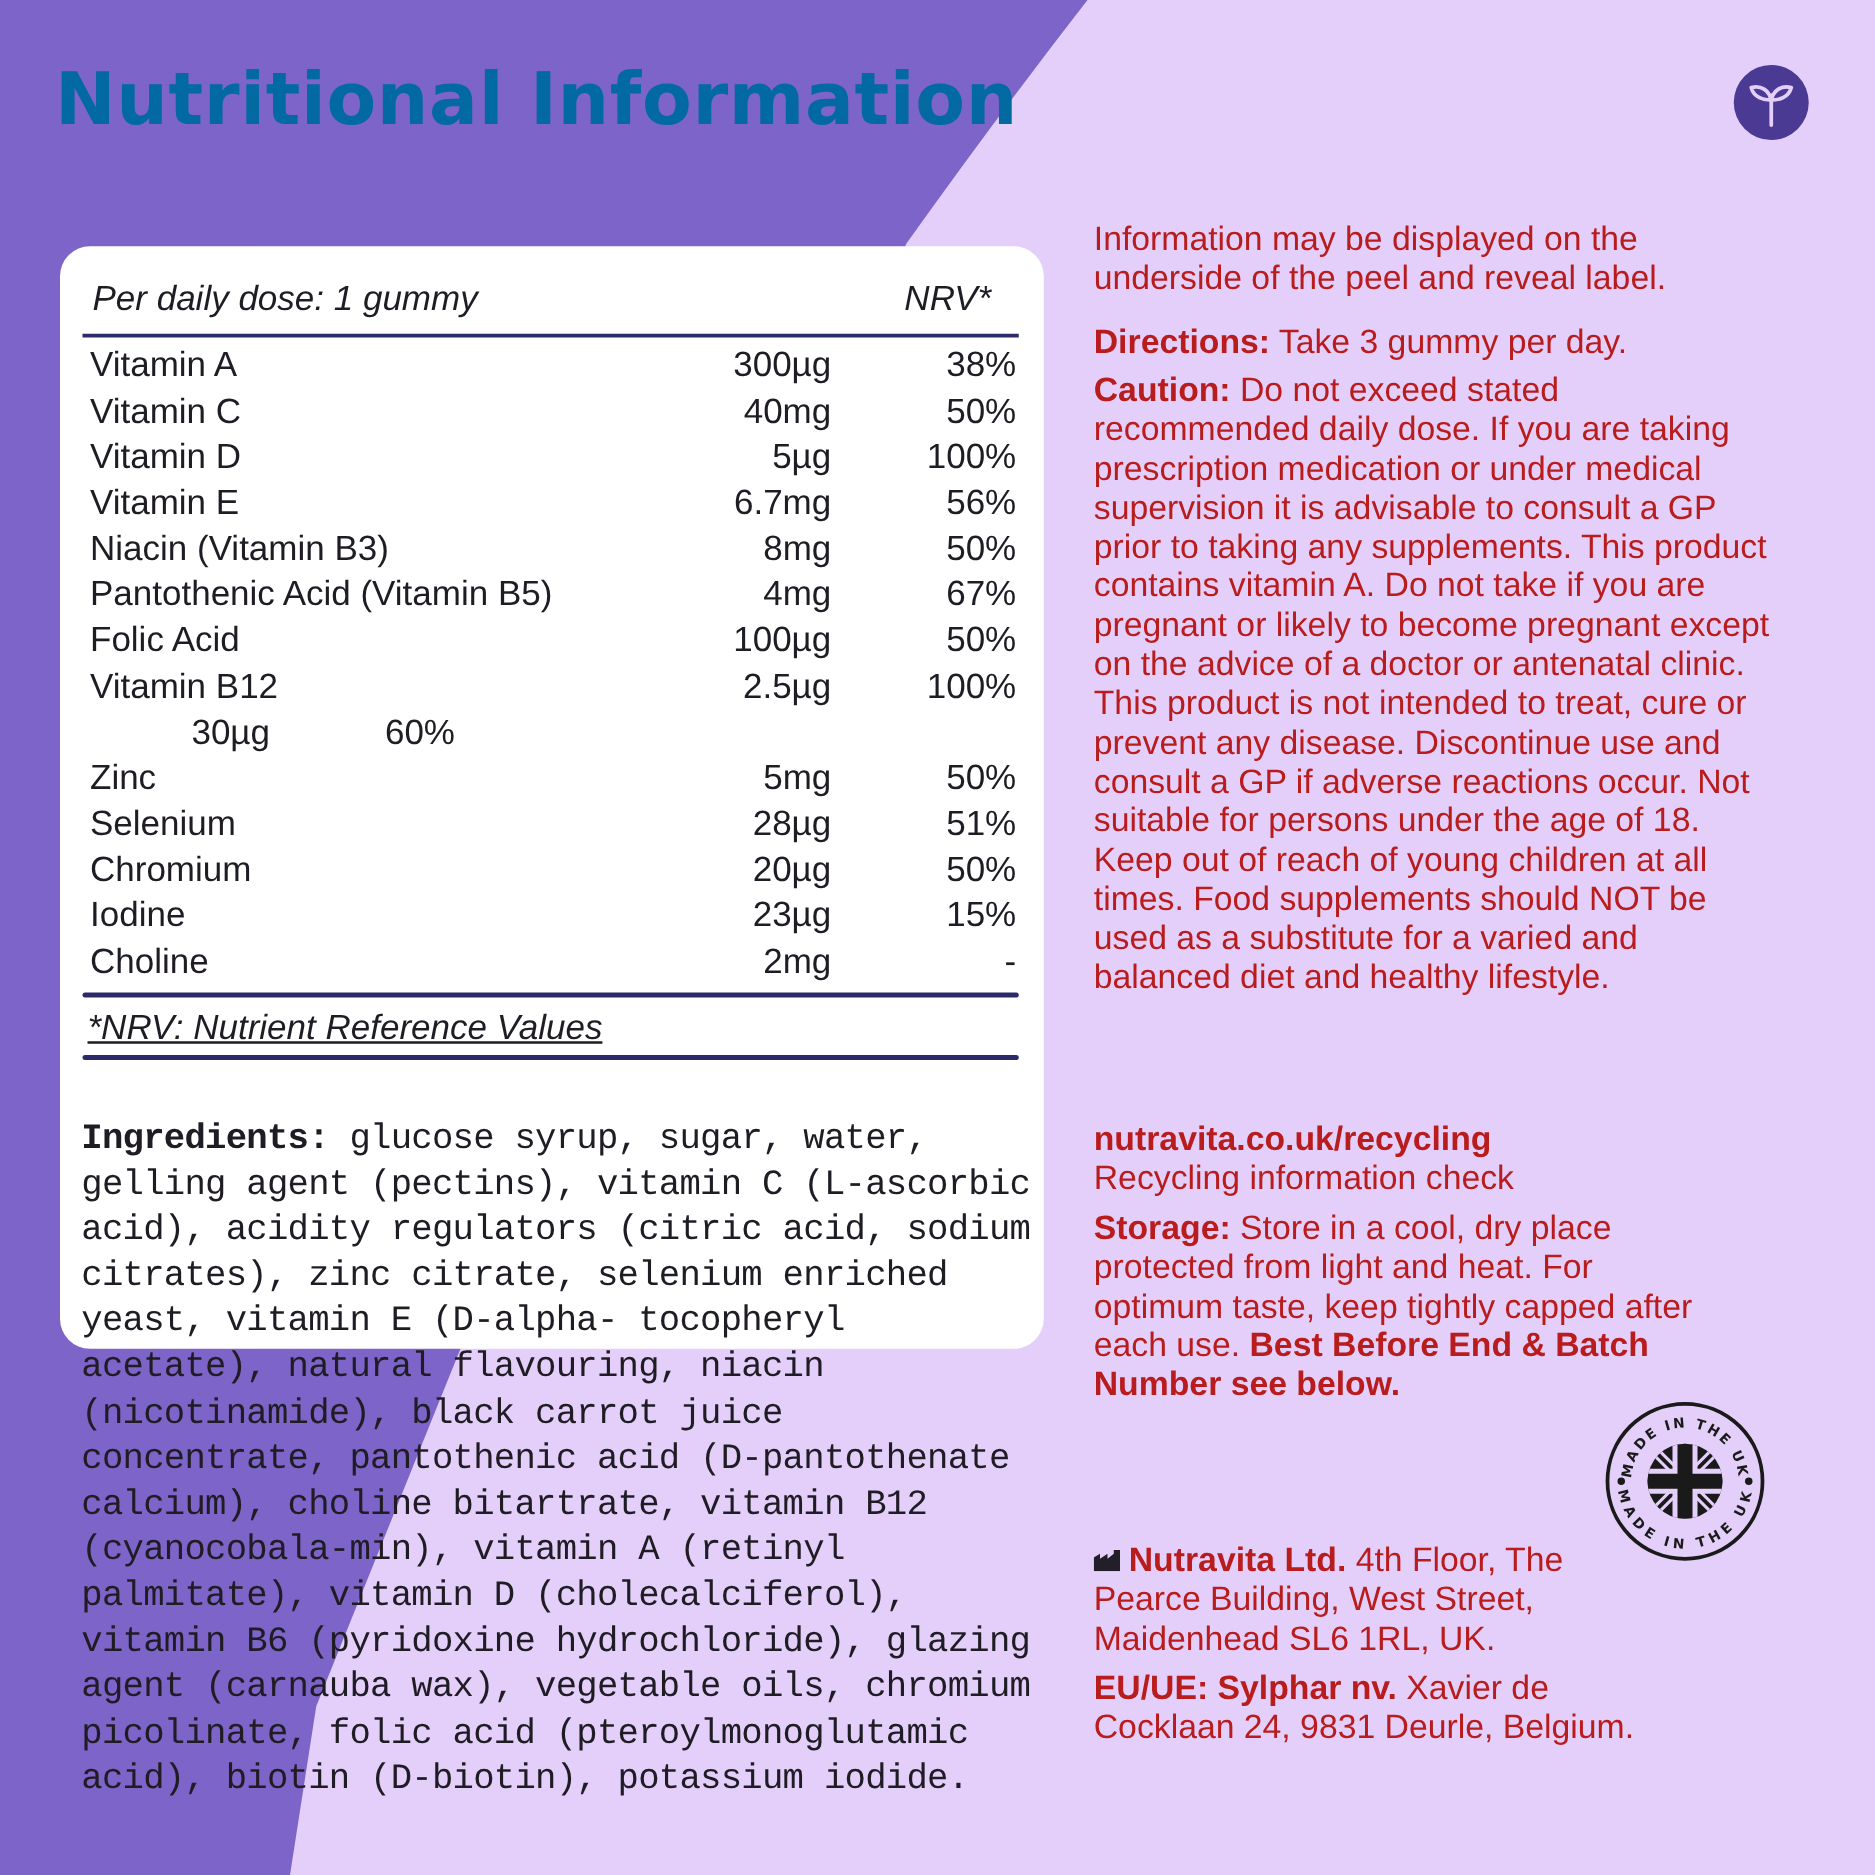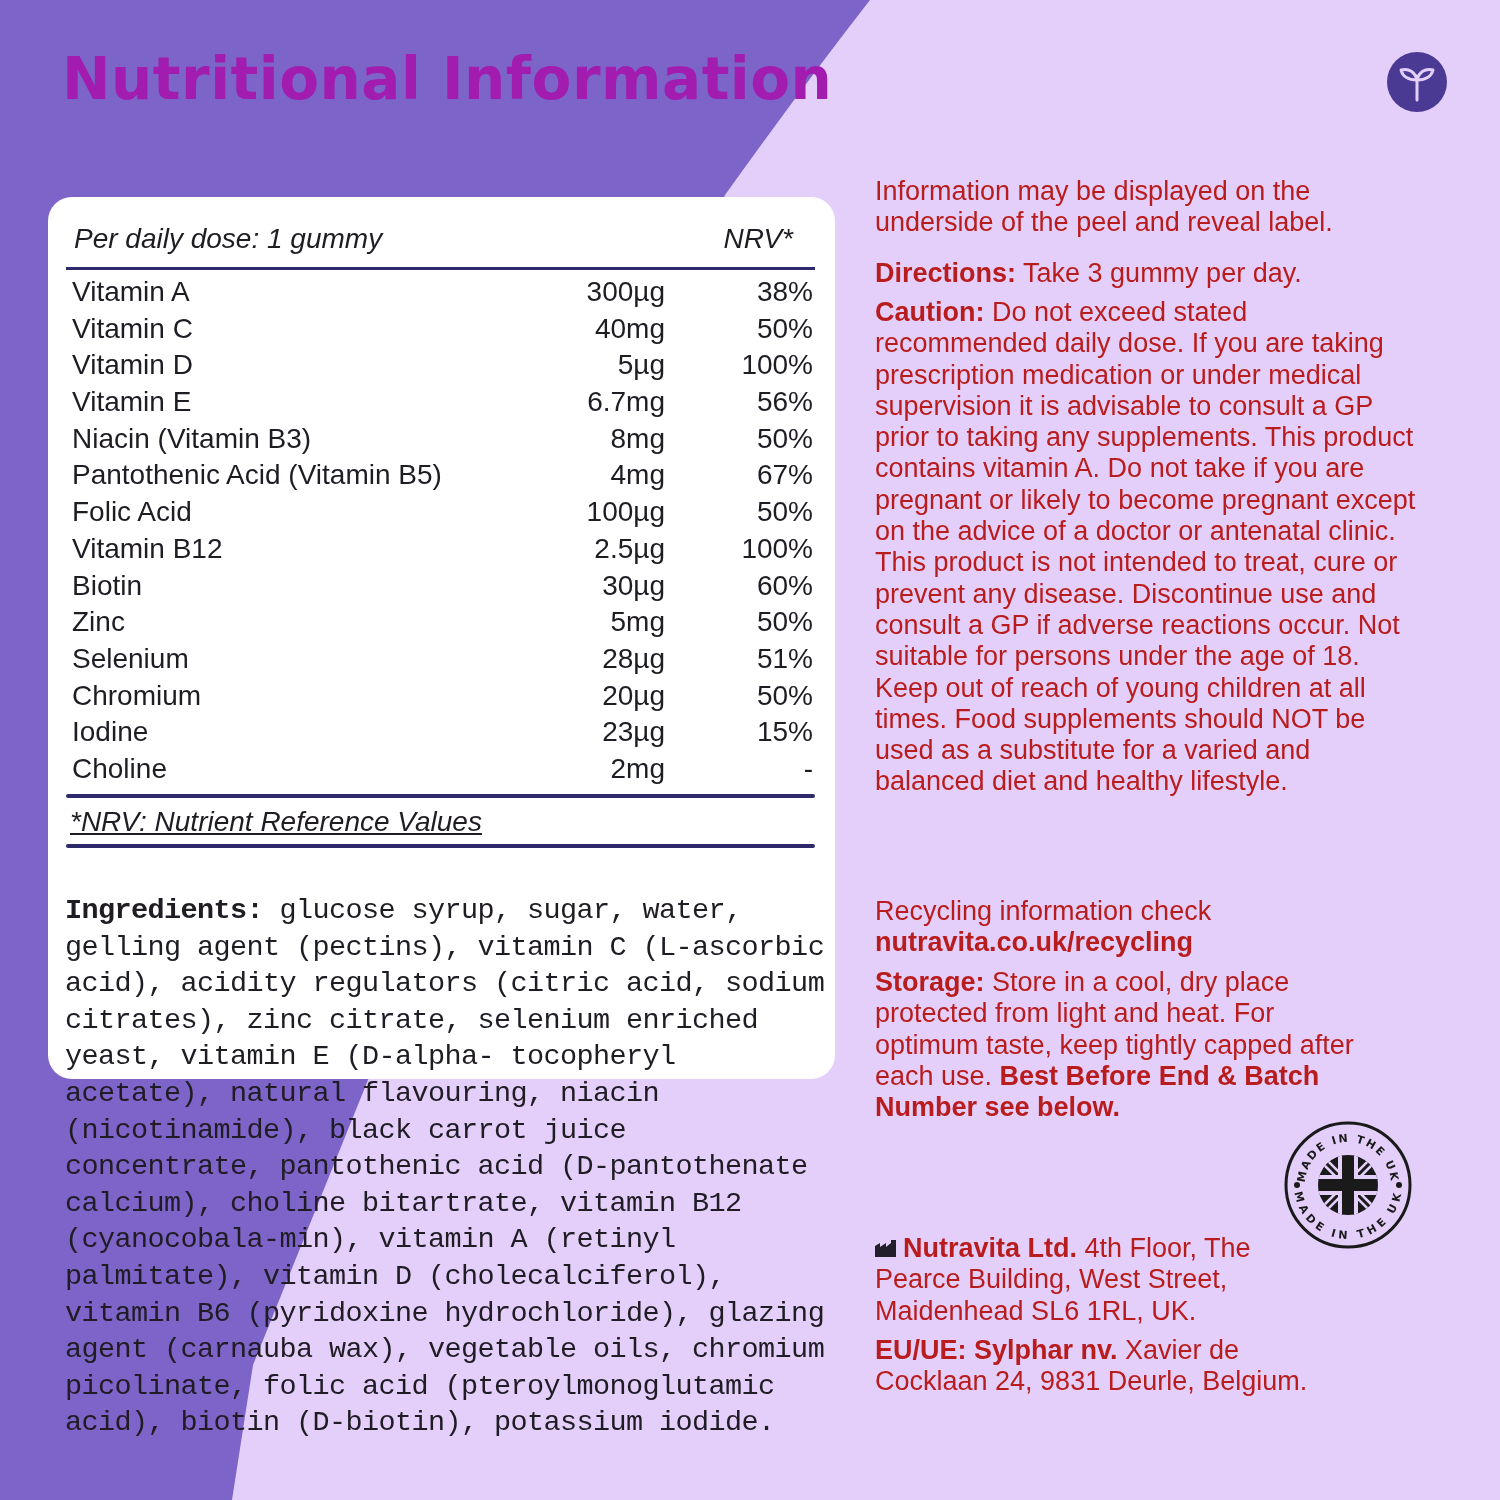--- a/index.html
+++ b/index.html
@@ -1,18 +1,18 @@
 <!DOCTYPE html>
 <html><head>
 <meta charset="utf-8">
 <style>
   html, body { margin:0; padding:0; }
   body { width:1500px; height:1500px; position:relative; overflow:hidden; background:#e4cffb; font-family:"DejaVu Sans", sans-serif; color:#231f2a; }
   .bg-shape { position:absolute; left:0; top:0; width:1500px; height:1500px; }
-  .title { position:absolute; left:62px; top:44px; font-size:58px; font-weight:bold; color:#a21caf; letter-spacing:0.5px; margin:0; line-height:70px; }
+  .title { position:absolute; left:44px; top:44px; font-size:58px; font-weight:bold; color:#0369a1; letter-spacing:0.5px; margin:0; line-height:70px; }
   .leaf-badge { position:absolute; left:1387px; top:52px; width:60px; height:60px; border-radius:50%; background:#4b3a94; display:flex; align-items:center; justify-content:center; }
   .card { position:absolute; left:48px; top:197px; width:787px; height:882px; background:#ffffff; border-radius:24px; }
   .nut-table { position:absolute; left:18px; top:26px; width:749px; }
   .row { display:flex; align-items:baseline; height:36.7px; font-size:28px; font-family:"Liberation Sans", sans-serif; color:#1f1c24; }
   .row .name { flex:1; padding-left:6px; }
   .row .amt { width:150px; text-align:right; }
   .row .nrv { width:148px; text-align:right; padding-right:2px; }
   .head { display:flex; align-items:baseline; font-style:italic; font-size:28px; font-family:"Liberation Sans", sans-serif; height:44px; color:#1f1c24; }
   .head .label { flex:1; padding-left:8px; }
   .head .nrv { width:120px; text-align:right; padding-right:22px; }
@@ -87,21 +87,20 @@
           <span class="name">Folic Acid</span>
           <span class="amt">100µg</span>
           <span class="nrv">50%</span>
         </div>
         <div class="row">
           <span class="name">Vitamin B12</span>
           <span class="amt">2.5µg</span>
           <span class="nrv">100%</span>
         </div>
         <div class="row">
-          <span class="name">Biotin</span>
           <span class="amt">30µg</span>
           <span class="nrv">60%</span>
         </div>
         <div class="row">
           <span class="name">Zinc</span>
           <span class="amt">5mg</span>
           <span class="nrv">50%</span>
         </div>
         <div class="row">
           <span class="name">Selenium</span>
@@ -138,22 +137,22 @@
 
 <div class="right" style="top:258px;">
   <p><b>Directions:</b><span> Take 3 gummy per day.</span></p>
 </div>
 
 <div class="right" style="top:297px; width:545px;">
   <p><b>Caution:</b><span> Do not exceed stated recommended daily dose. If you are taking prescription medication or under medical supervision it is advisable to consult a GP prior to taking any supplements. This product contains vitamin A. Do not take if you are pregnant or likely to become pregnant except on the advice of a doctor or antenatal clinic. This product is not intended to treat, cure or prevent any disease. Discontinue use and consult a GP if adverse reactions occur. Not suitable for persons under the age of 18. Keep out of reach of young children at all times. Food supplements should NOT be used as a substitute for a varied and balanced diet and healthy lifestyle.</span></p>
 </div>
 
 <div class="right" style="top:896px;">
+  <p><b>nutravita.co.uk/recycling</b></p>
   <p>Recycling information check</p>
-  <p><b>nutravita.co.uk/recycling</b></p>
 </div>
 
 <div class="right" style="top:967px; width:480px;">
   <p><b>Storage:</b><span> Store in a cool, dry place protected from light and heat. For optimum taste, keep tightly capped after each use. </span><b> Best Before End &amp; Batch Number see below.</b></p>
 </div>
 
 <svg class="uk-badge" viewBox="0 0 130 130">
   <defs>
     <path id="arcTop" d="M22,65 A43,43 0 0 1 108,65"></path>
     <path id="arcBot" d="M20,65 A45,45 0 0 0 110,65"></path>

